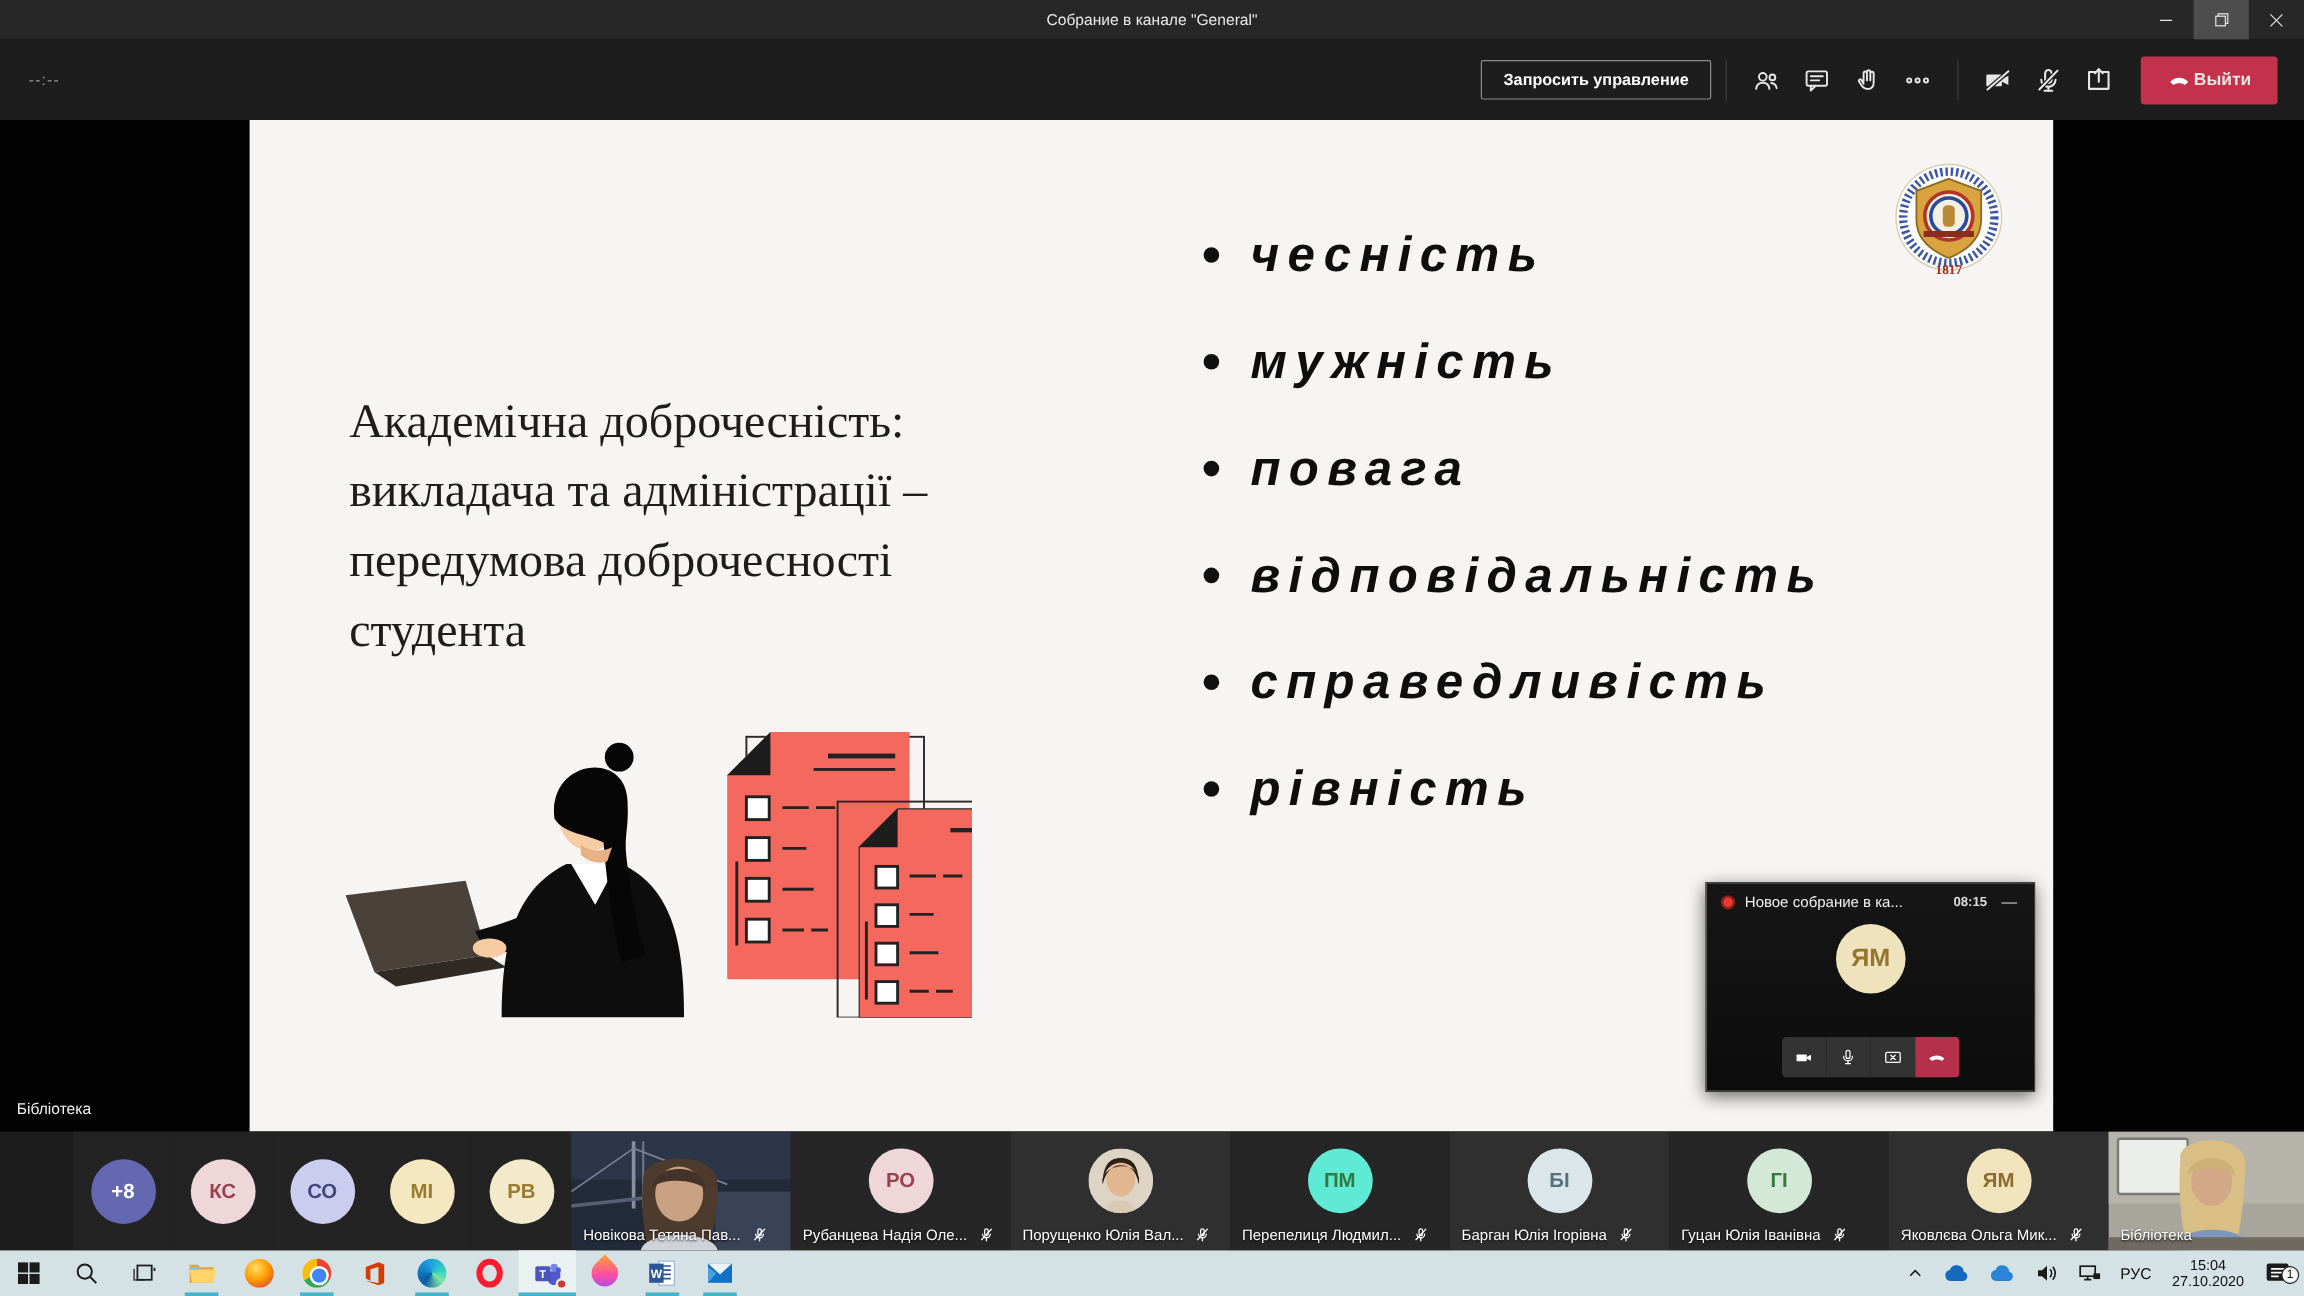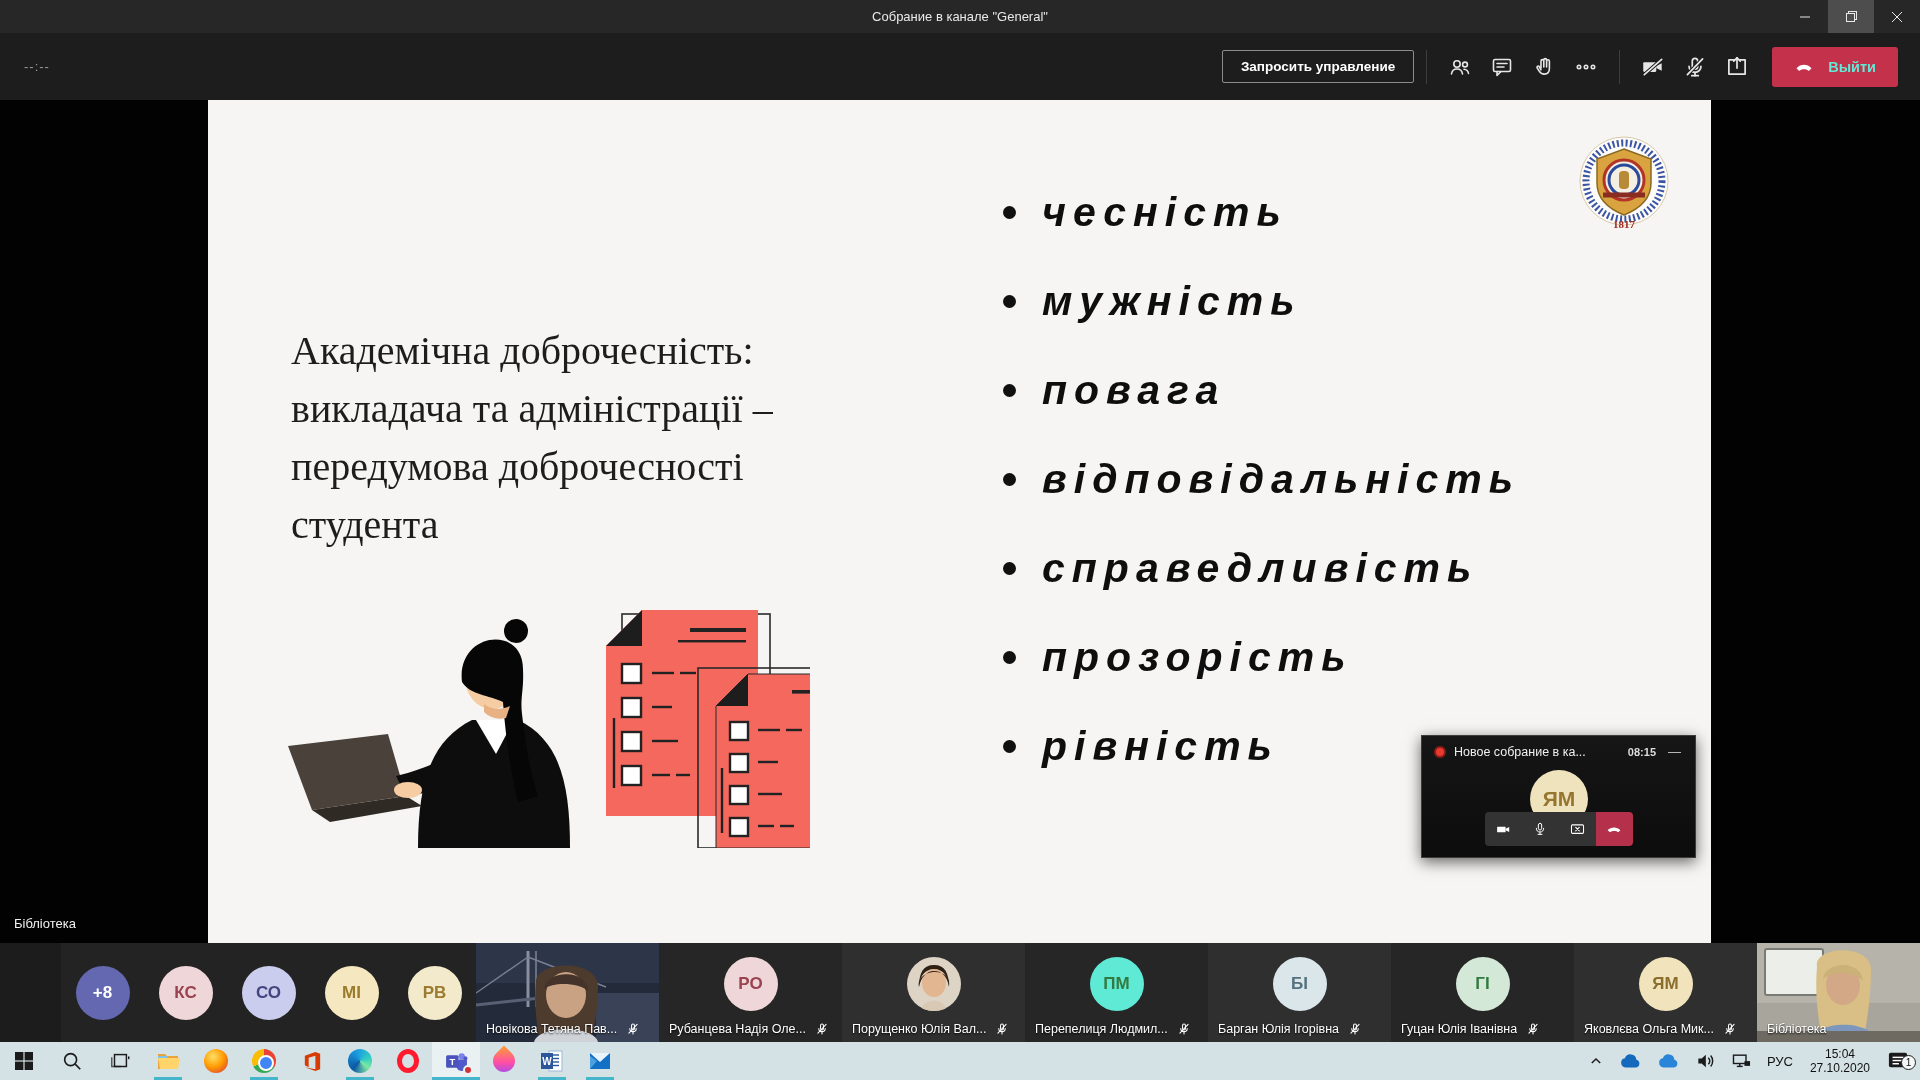--- a/index.html
+++ b/index.html
@@ -20,40 +20,40 @@
   .toolbar { position:absolute; left:0; top:33px; width:1920px; height:67px;
              background:#1e1d1d; display:flex; align-items:center; }
   .timer { color:#9a9a9a; font-size:13px; margin-left:24px; letter-spacing:1px; }
   .toolbar-right { position:absolute; right:22px; display:flex; align-items:center; }
   .request-btn { border:1px solid #8c8c8c; color:#fff; background:transparent;
                  font-size:13.5px; font-weight:700; padding:8px 18px; border-radius:2px;
                  font-family:"Liberation Sans", sans-serif; cursor:pointer; }
   .tb-divider { width:1px; height:34px; background:#3d3d3d; margin:0 12px; }
   .tb-icon { width:42px; height:42px; display:flex; align-items:center; justify-content:center; cursor:pointer; }
   .tb-icon svg { stroke:#e6e6e6; fill:none; stroke-width:1.6; stroke-linecap:round; stroke-linejoin:round; }
-  .leave-btn { margin-left:14px; background:#c4314b; color:#5eead4; border:none; border-radius:3px;
-               display:flex; align-items:center; gap:14px; padding:10px 22px;
+  .leave-btn { margin-left:14px; background:#c4314b; color:#e5e5e5; border:none; border-radius:3px;
+               display:flex; align-items:center; gap:2px; padding:10px 22px;
                font-size:14.5px; font-weight:700; font-family:"Liberation Sans", sans-serif; cursor:pointer; }
 
   
   .stage { position:absolute; left:0; top:100px; width:1920px; height:843px; background:#020202; }
   .presenter-label { position:absolute; left:14px; bottom:12px; color:#f2f2f2; font-size:13px; }
   .slide { position:absolute; left:208px; top:0; width:1503px; height:843px; background:#f6f5f3; }
   .slide-title { position:absolute; left:83px; top:222px; width:620px;
                  font-family:"Liberation Serif", serif; font-size:40px; line-height:58px; color:#1d1d1d; }
   .bullets { position:absolute; left:795px; top:68px;font-style:italic; }
   .bullet-row { display:flex; align-items:center; height:89px; }
   .bullet-dot { width:13px; height:13px; border-radius:50%; background:#101010; margin-right:26px; flex:none; }
   .bullet-text { font-size:41px; font-weight:700; letter-spacing:7px; color:#0e0e0e;
                  font-family:"Liberation Sans", sans-serif; }
   .slide-logo { position:absolute; right:36px; top:33px; width:102px; height:102px; }
   .illustration { position:absolute; left:62px; top:498px; }
 
   
-  .popup { position:absolute; left:1421px; top:735px; width:275px; height:123px;
+  .popup { position:absolute; left:1421px; top:735px; width:275px; height:175px;
            background:linear-gradient(#161616,#0c0c0c); border:1px solid #3c3c3c;
            box-shadow:0 4px 14px rgba(0,0,0,.6); }
   .popup-header { display:flex; align-items:center; gap:8px; padding:8px 10px 4px 12px; }
   .rec-dot { width:12px; height:12px; border-radius:50%; background:#e83a30; border:2px solid #8d1d17; flex:none; }
   .popup-title { color:#f0f0f0; font-size:12.5px; flex:1; white-space:nowrap; overflow:hidden; }
   .popup-time { color:#dcdcdc; font-size:11px; font-weight:700;padding-left:32px; }
   .popup-min { color:#cccccc; font-size:13px; padding:0 4px; cursor:pointer; }
   .popup-avatar { position:absolute; left:108px; top:34px; width:58px; height:58px; border-radius:50%;
                   background:#efe3bd; color:#96762f; display:flex; align-items:center; justify-content:center;
                   font-size:21px; font-weight:700; }
@@ -233,24 +233,20 @@
       <div class="bullet-row">
           <span class="bullet-dot"></span>
           <span class="bullet-text">відповідальність</span>
         </div>
       <div class="bullet-row">
           <span class="bullet-dot"></span>
           <span class="bullet-text">справедливість</span>
         </div>
       <div class="bullet-row">
           <span class="bullet-dot"></span>
-          <span class="bullet-text">прозорість</span>
-        </div>
-      <div class="bullet-row">
-          <span class="bullet-dot"></span>
           <span class="bullet-text">рівність</span>
         </div>
     </div>
 
     <svg class="slide-logo" viewBox="0 0 102 102">
       <circle cx="51" cy="48" r="44" fill="#fdfcfa" stroke="#d8c9a6" stroke-width="1"></circle>
       <circle cx="51" cy="48" r="38" fill="none" stroke="#3a55a4" stroke-width="7" stroke-dasharray="2 2.4"></circle>
       <path d="M51 16 L78 26 V50 C78 66 66 76 51 82 C36 76 24 66 24 50 V26 Z" fill="#d9a440" stroke="#8a6a20" stroke-width="1.5"></path>
       <circle cx="51" cy="47" r="20" fill="#f3efe2" stroke="#b33426" stroke-width="3"></circle>
       <circle cx="51" cy="47" r="15" fill="none" stroke="#2c4a9a" stroke-width="3"></circle>

